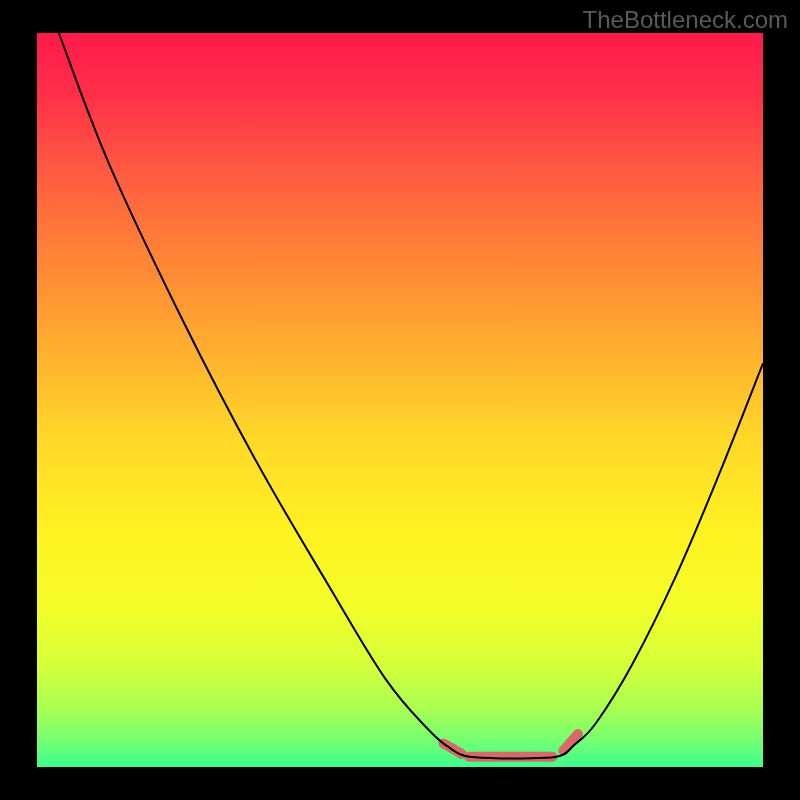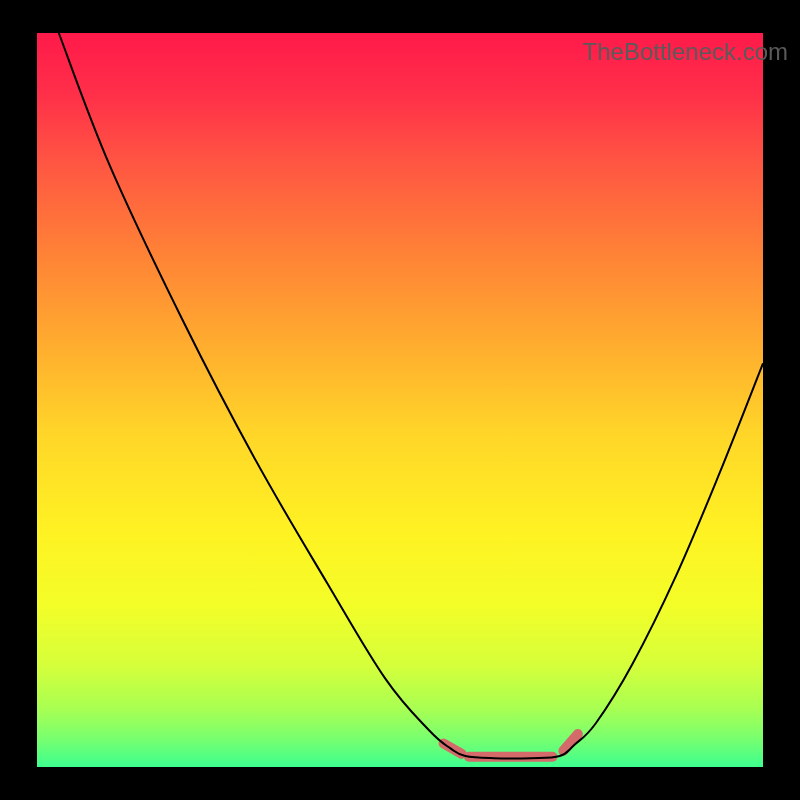--- a/index.html
+++ b/index.html
@@ -23,21 +23,20 @@
   }
   .watermark {
     position: absolute;
     top: 6px;
     right: 12px;
     font-family: Arial, sans-serif;
     font-size: 24px;
     font-weight: 500;
     color: #5a5a5a;
     z-index: 10;
-    margin-top: 32px;
   }
   svg {
     display: block;
   }
 </style>
 </head>
 <body>
 
 <div class="chart-container">
   <svg id="chart-svg" width="800" height="800" viewBox="0 0 800 800">

